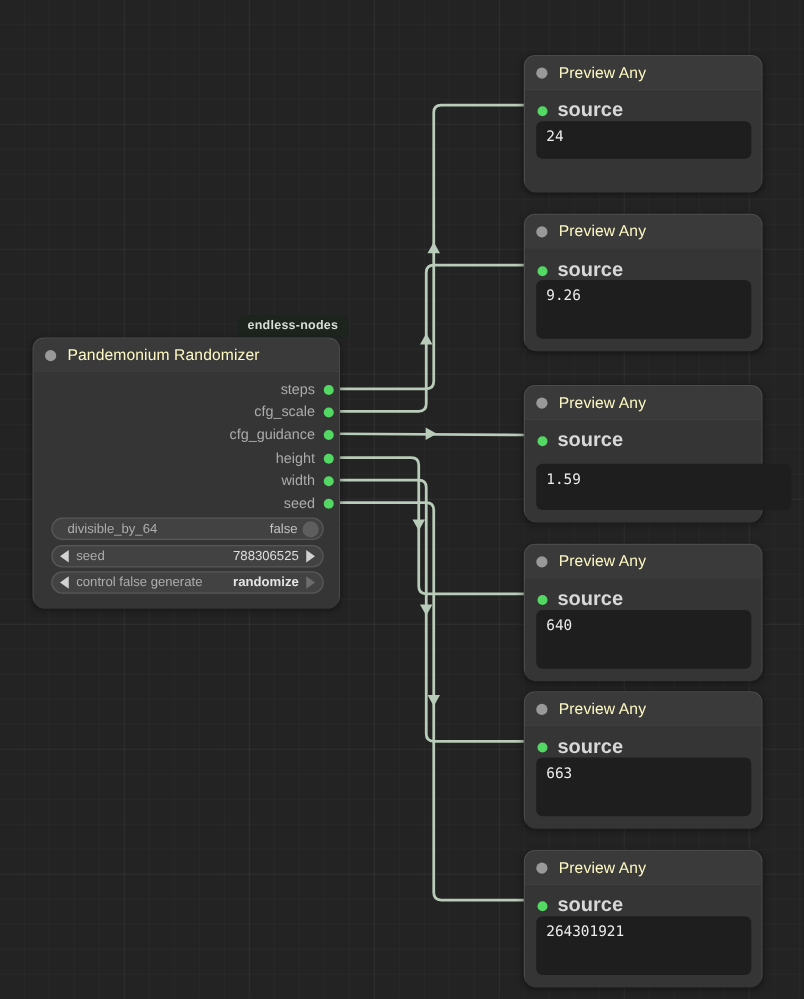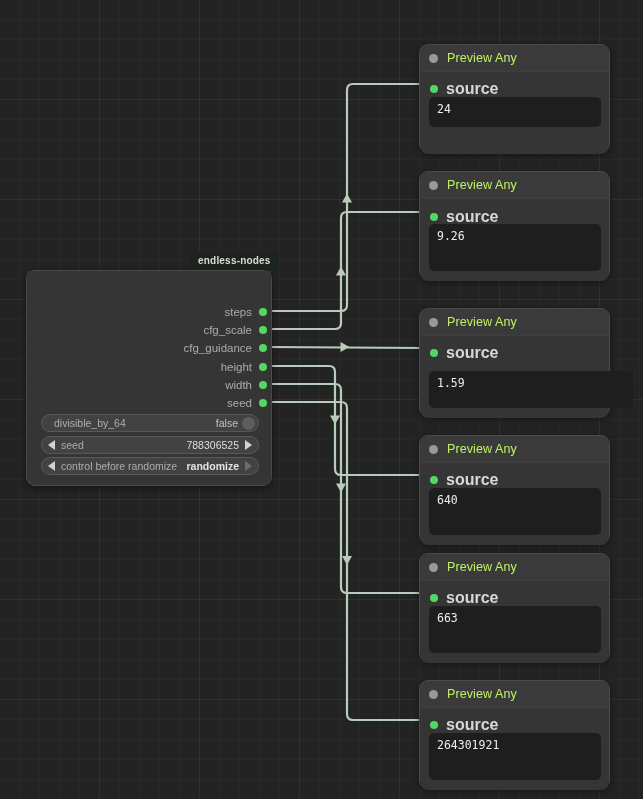--- a/index.html
+++ b/index.html
@@ -57,21 +57,21 @@
   .collapse-dot {
     width: 9px;
     height: 9px;
     border-radius: 50%;
     background: #999999;
     flex: 0 0 auto;
   }
   .node-title {
     margin-left: 9px;
     font-size: 12.5px;
-    color: #bef264;
+    color: #fef9c3;
     white-space: nowrap;
     letter-spacing: 0.1px;
   }
   .node-body {
     position: relative;
     background: #353535;
     border-radius: 0 0 8px 8px;
   }
 
   
@@ -228,20 +228,24 @@
              Q 347,402 347,408
              L 347,714
              Q 347,720 353,720
              L 423,720" fill="none" stroke="#b9ccb9" stroke-width="2.2" stroke-linecap="round"></path>
       <path d="M 342,556 L 347,565 L 352,556 Z" fill="#b9ccb9"></path>
     </svg>
 
   <div class="node-badge" style="left:190px; top:252px;">endless-nodes</div>
 
   <div class="node" id="randomizer-node" style="left: 26px; top: 270px; width: 246px; height: 216px;">
+    <div class="node-header">
+      <span class="collapse-dot"></span>
+      <span class="node-title">Pandemonium Randomizer</span>
+    </div>
     <div class="node-body" style="height: 189px;"></div>
   <div class="out-row" style="top: 34px; right: 4px;">
         <span class="out-label">steps</span>
         <span class="port-dot"></span>
       </div>
       <div class="out-row" style="top: 52px; right: 4px;">
         <span class="out-label">cfg_scale</span>
         <span class="port-dot"></span>
       </div>
       <div class="out-row" style="top: 70px; right: 4px;">
@@ -267,21 +271,21 @@
       </div>
       <div class="widget step-row" style="left: 14px; width: 218px; top: 165px;">
         <span class="arrow-l"></span>
         <span class="widget-name">seed</span>
         <span class="step-spacer"></span>
         <span class="widget-value">788306525</span>
         <span class="arrow-r"></span>
       </div>
       <div class="widget step-row" style="left: 14px; width: 218px; top: 186px;">
         <span class="arrow-l"></span>
-        <span class="widget-name">control before randomize</span>
+        <span class="widget-name">control false generate</span>
         <span class="step-spacer"></span>
         <span class="widget-value bold">randomize</span>
         <span class="arrow-r dim"></span>
       </div>
     </div>
 
   <div id="previews-layer">
       <div class="node" style="left: 419px; top: 44px; width: 191px; height: 109px;">
         <div class="node-header">
           <span class="collapse-dot"></span>

